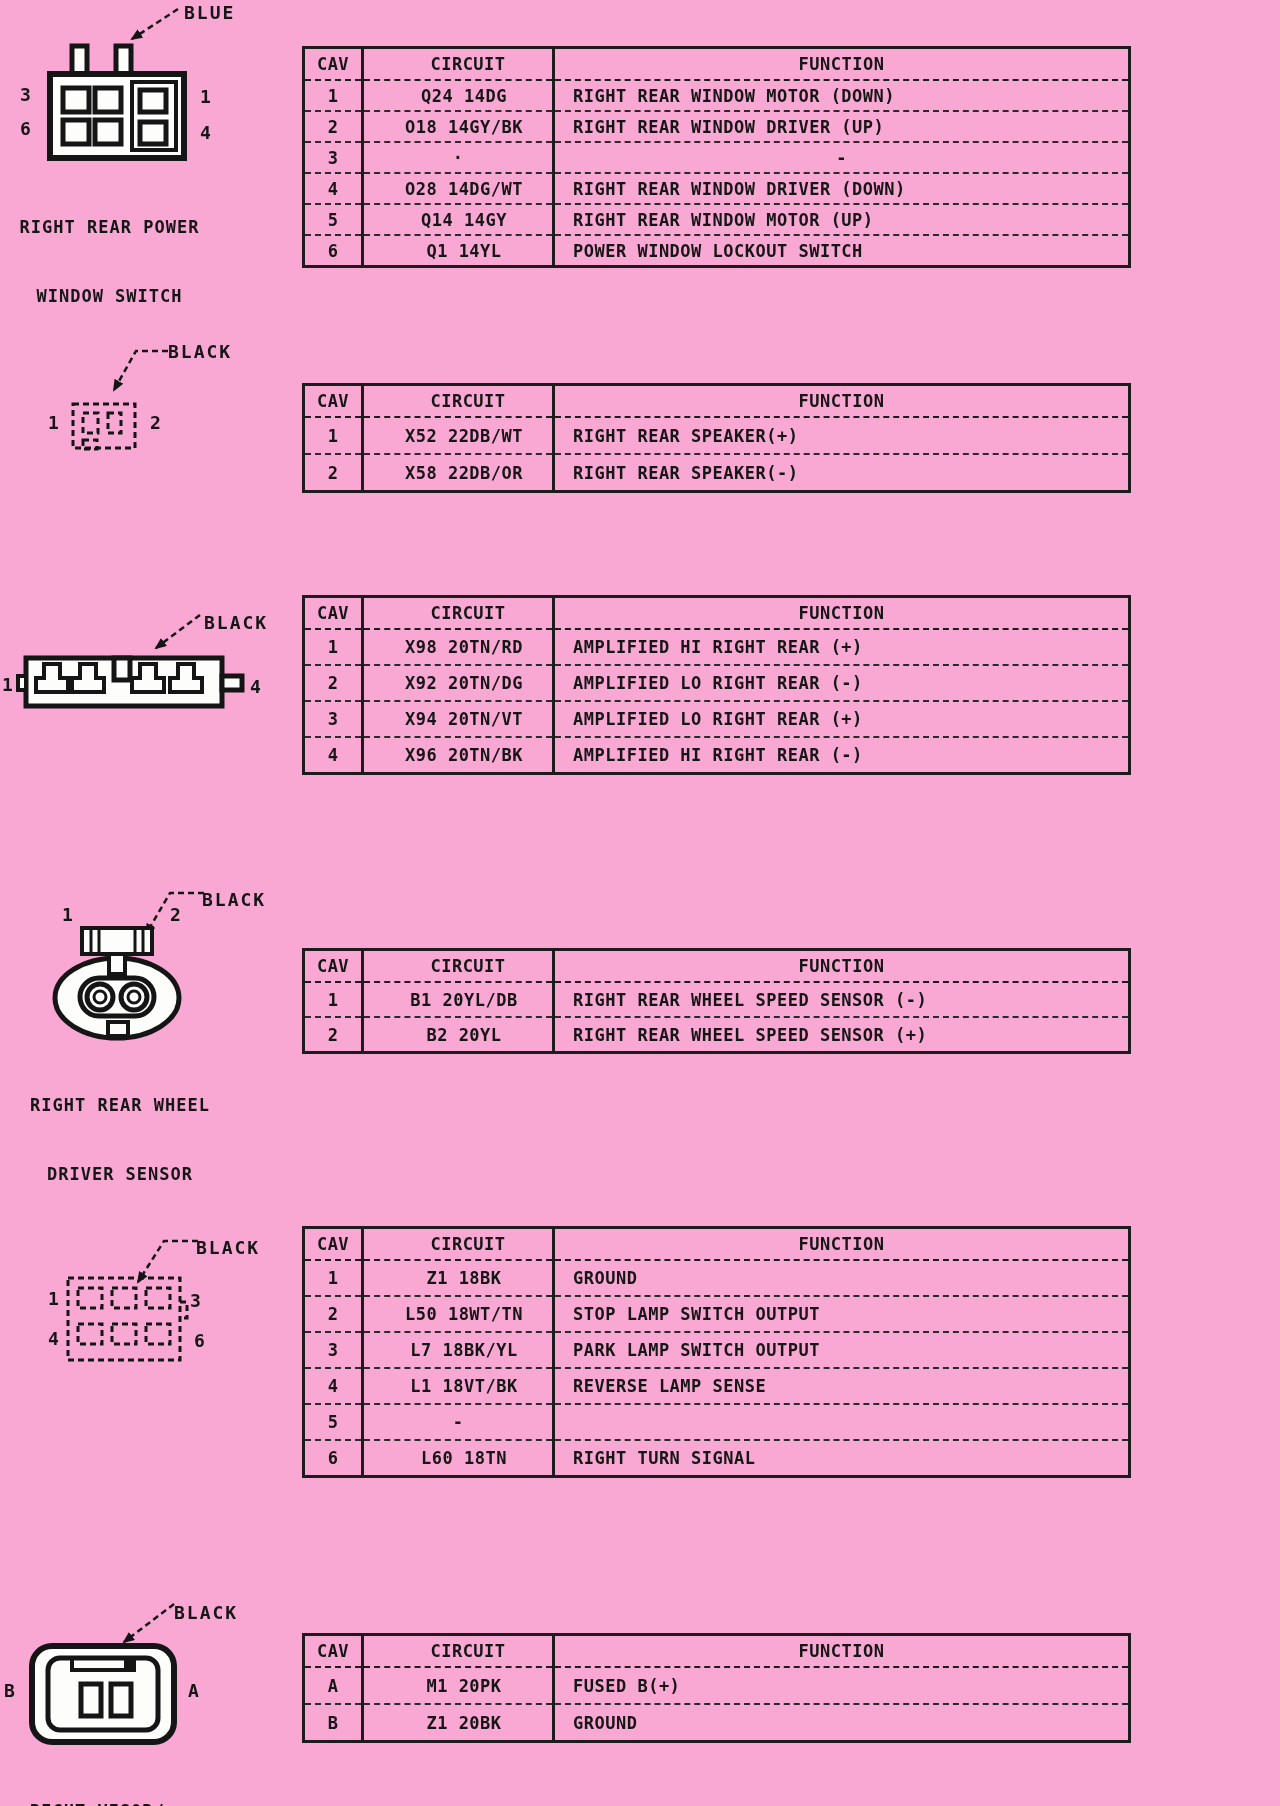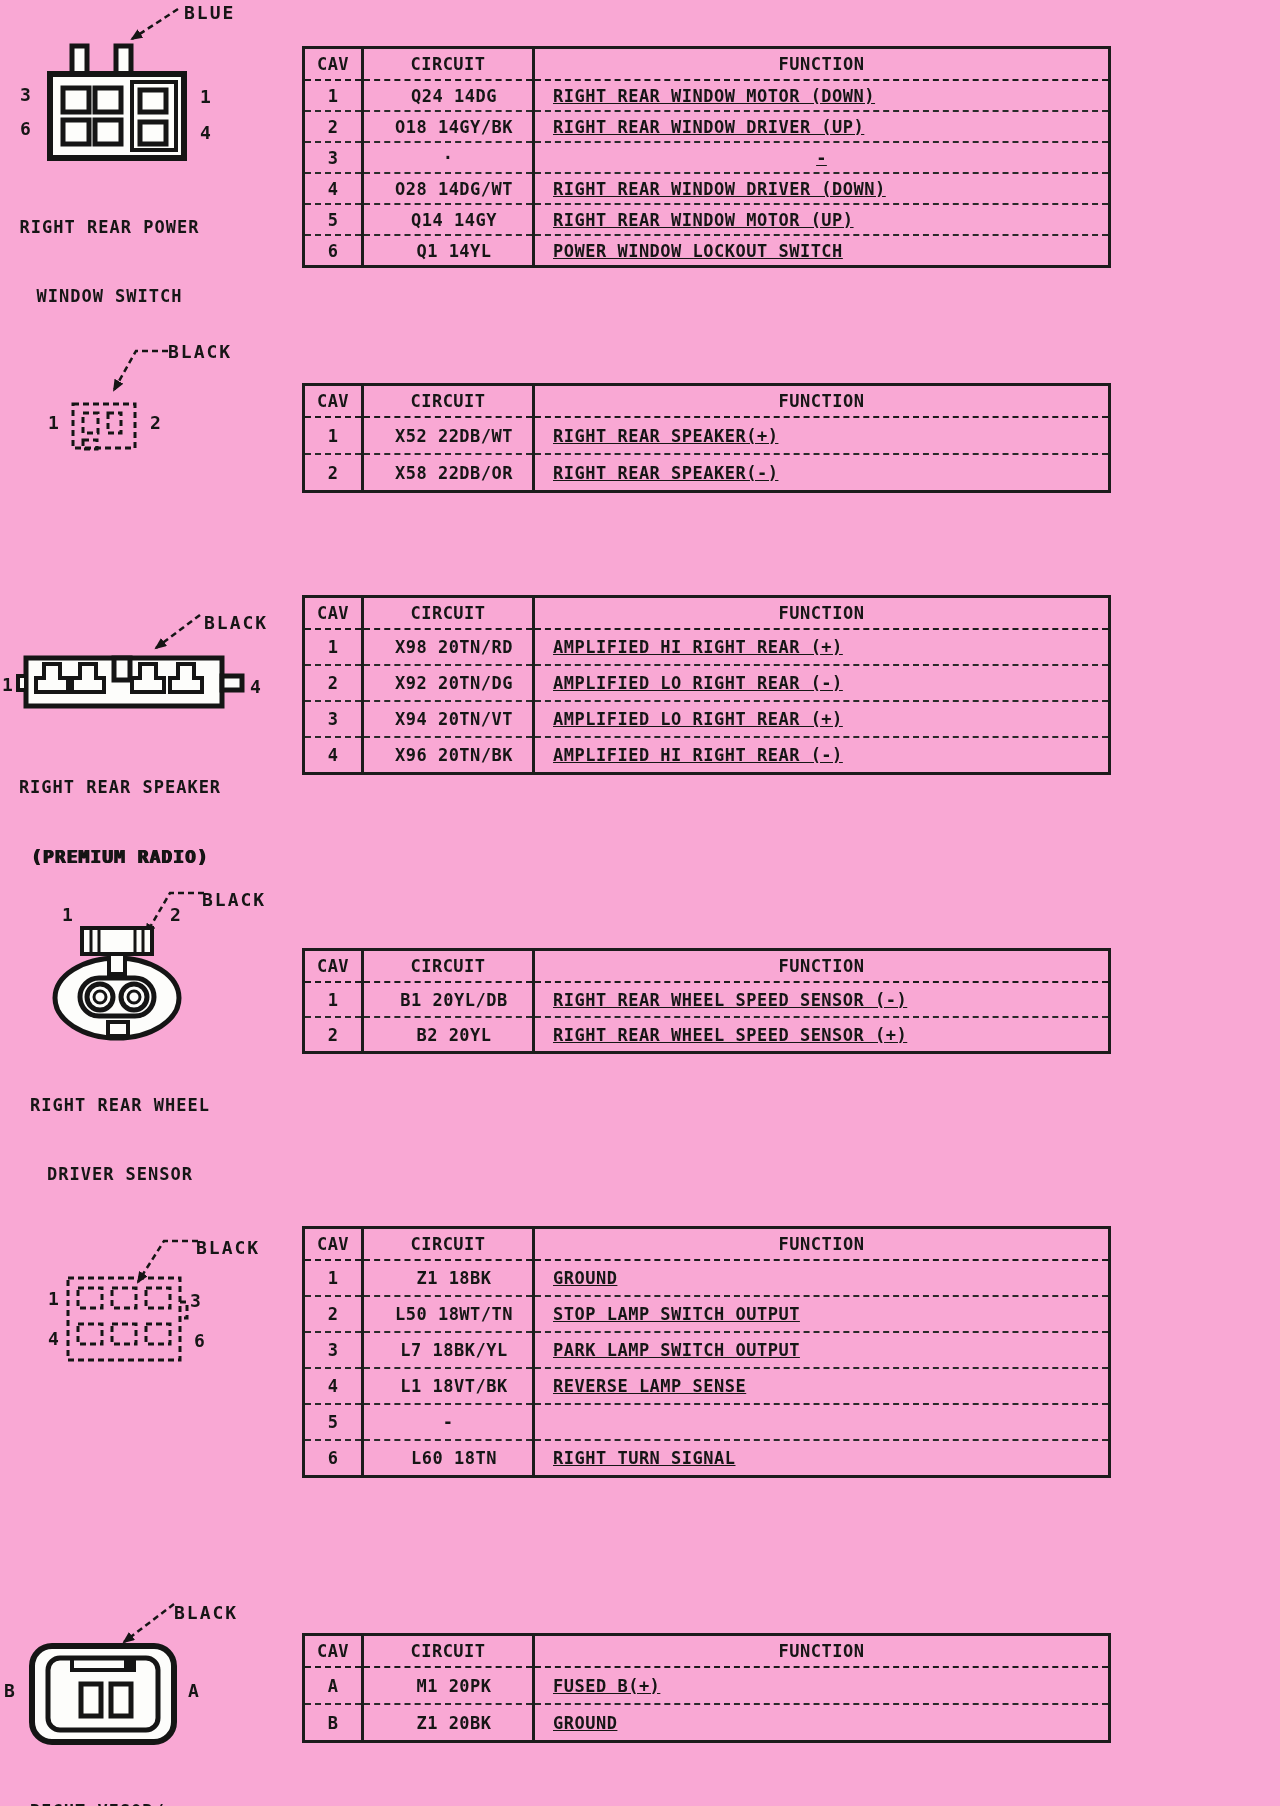--- a/index.html
+++ b/index.html
@@ -34,24 +34,24 @@
     border-collapse:collapse;table-layout:fixed;
     font-family:inherit;font-size:17px;font-weight:700;color:#161616;
     letter-spacing:0.5px;
     border:3px solid #1c1c1c;
   }
   .pinout th,.pinout td{white-space:nowrap;overflow:hidden;padding:0;}
   .pinout th{height:30px;border-bottom:2px dashed #1c1c1c;text-align:center;}
   .pinout td{border-bottom:2px dashed #2a2a2a;}
   .pinout tr:last-child td{border-bottom:none;}
   .pinout .c0{width:56px;border-right:3px solid #1c1c1c;text-align:center;}
-  .pinout .c1{width:168px;border-right:3px solid #1c1c1c;}
+  .pinout .c1{width:168px;border-right:3px solid #1c1c1c;padding-left:20px;}
   .pinout .c2{width:573px;}
   .pinout td.c1{padding-left:12px;text-align:center;}
-  .pinout td.c2{padding-left:18px;text-align:left;text-decoration:underline;}
+  .pinout td.c2{padding-left:18px;text-align:left;}
   .pinout td.dash{text-align:center;padding-left:0;}
   .t1 td{height:29px;}
   .t2 td{height:35px;}
   .t3 td{height:34px;}
   .t4 td{height:33px;}
   .t5 td{height:34px;}
   .t6 td{height:35px;}
   .t1{top:46px;} .t2{top:383px;} .t3{top:595px;}
   .t4{top:948px;} .t5{top:1226px;} .t6{top:1633px;}
 </style>
@@ -177,24 +177,20 @@
     <rect class="wfill" x="206" y="24" width="20" height="14" stroke-width="5"></rect>
     <rect class="wfill" x="2" y="24" width="8" height="14" stroke-width="4"></rect>
     <rect class="wfill" x="98" y="6" width="16" height="22" stroke-width="5"></rect>
     <path class="ln" d="M28,12 h16 v14 h8 v14 h-32 v-14 h8 z" stroke-width="4"></path>
     <path class="ln" d="M64,12 h16 v14 h8 v14 h-32 v-14 h8 z" stroke-width="4"></path>
     <path class="ln" d="M124,12 h16 v14 h8 v14 h-32 v-14 h8 z" stroke-width="4"></path>
     <path class="ln" d="M162,12 h16 v14 h8 v14 h-32 v-14 h8 z" stroke-width="4"></path>
   </svg>
   <span class="pin" style="left:2px;top:674px">1</span>
   <span class="pin" style="left:250px;top:676px">4</span>
-  <div class="conn-name" style="left:0px;top:730px;width:240px">
-    <div>RIGHT REAR SPEAKER</div>
-    <div class="bold-line">(PREMIUM RADIO)</div>
-  </div>
   <table class="pinout t3">
       <thead>
         <tr>
           <th class="c0">CAV</th>
           <th class="c1">CIRCUIT</th>
           <th class="c2">FUNCTION</th>
         </tr>
       </thead>
       <tbody>
         <tr>

